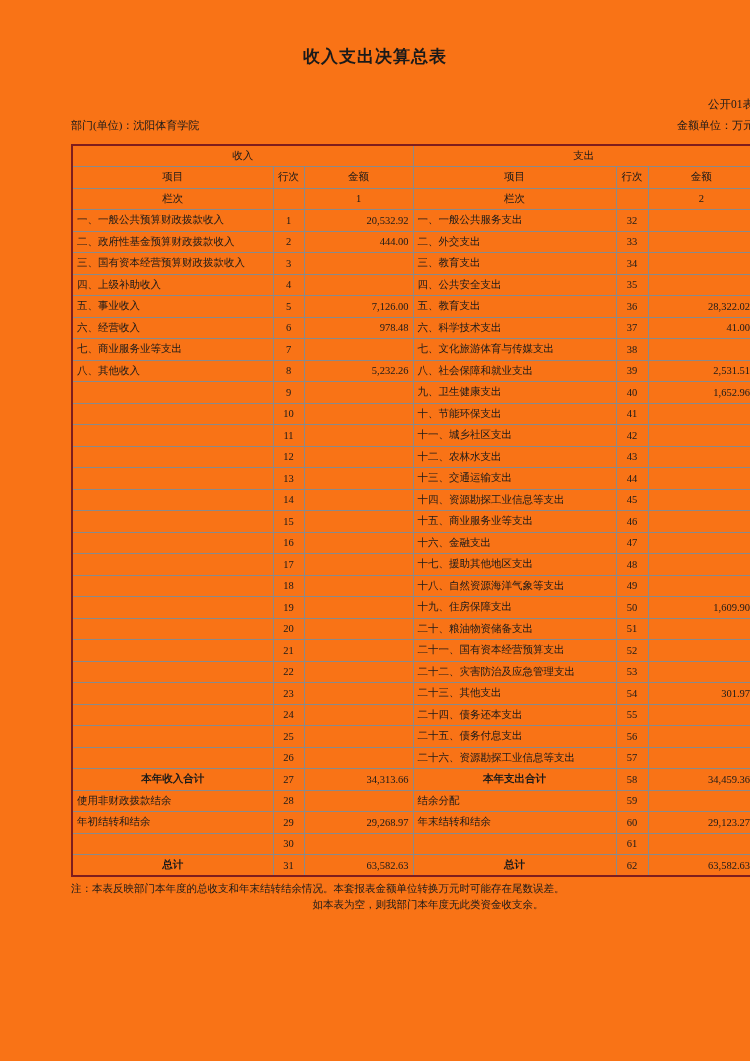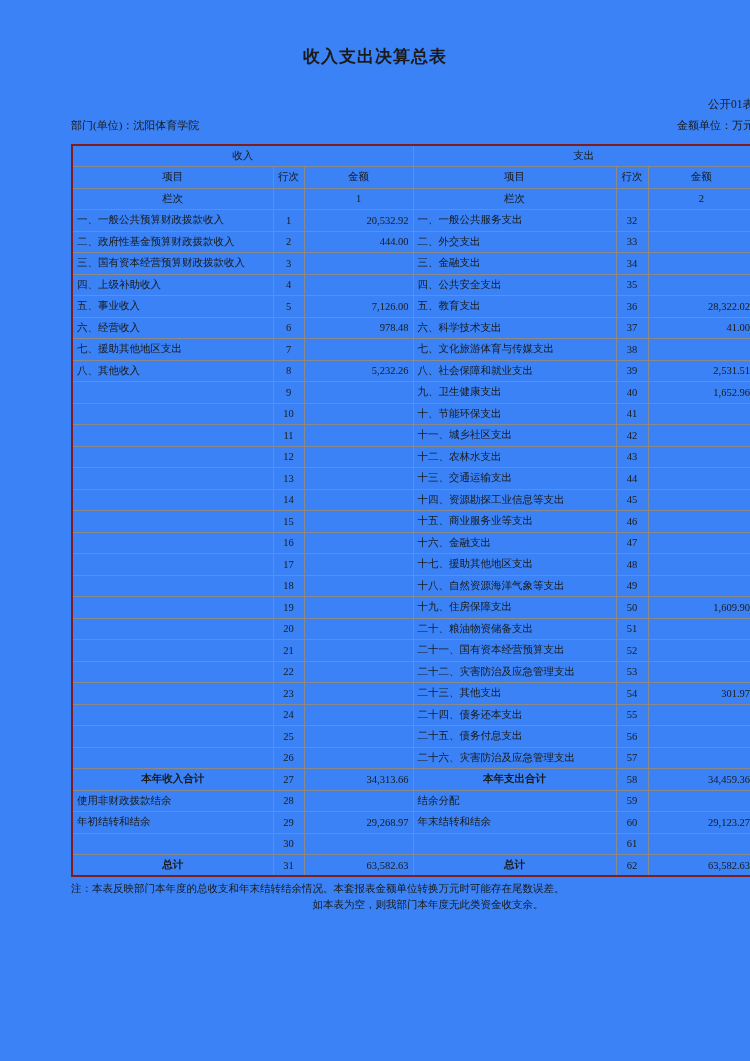--- a/index.html
+++ b/index.html
@@ -1,19 +1,19 @@
 <!DOCTYPE html>
 <html><head>
 <meta charset="utf-8">
 <style>
   html,body{margin:0;padding:0;background:#e8e8e8;}
   .page{
     position:relative;
     width:750px;height:1061px;
-    background:#3b82f6;
+    background:#f97316;
     margin:0 auto;
     font-family:"Liberation Serif","DejaVu Serif",serif;
     color:#1a1a1a;
     box-sizing:border-box;
     padding-top:46px;
   }
   .title{
     text-align:center;
     font-size:17px;
     font-weight:bold;
@@ -129,21 +129,21 @@
             <td class="line">2</td>
             <td class="amount">444.00</td>
             <td class="item">二、外交支出</td>
             <td class="line">33</td>
             <td class="amount"></td>
           </tr>
           <tr>
             <td class="item">三、国有资本经营预算财政拨款收入</td>
             <td class="line">3</td>
             <td class="amount"></td>
-            <td class="item">三、金融支出</td>
+            <td class="item">三、教育支出</td>
             <td class="line">34</td>
             <td class="amount"></td>
           </tr>
           <tr>
             <td class="item">四、上级补助收入</td>
             <td class="line">4</td>
             <td class="amount"></td>
             <td class="item">四、公共安全支出</td>
             <td class="line">35</td>
             <td class="amount"></td>
@@ -158,21 +158,21 @@
           </tr>
           <tr>
             <td class="item">六、经营收入</td>
             <td class="line">6</td>
             <td class="amount">978.48</td>
             <td class="item">六、科学技术支出</td>
             <td class="line">37</td>
             <td class="amount">41.00</td>
           </tr>
           <tr>
-            <td class="item">七、援助其他地区支出</td>
+            <td class="item">七、商业服务业等支出</td>
             <td class="line">7</td>
             <td class="amount"></td>
             <td class="item">七、文化旅游体育与传媒支出</td>
             <td class="line">38</td>
             <td class="amount"></td>
           </tr>
           <tr>
             <td class="item">八、其他收入</td>
             <td class="line">8</td>
             <td class="amount">5,232.26</td>
@@ -313,21 +313,21 @@
             <td class="line">25</td>
             <td class="amount"></td>
             <td class="item">二十五、债务付息支出</td>
             <td class="line">56</td>
             <td class="amount"></td>
           </tr>
           <tr>
             <td class="item"></td>
             <td class="line">26</td>
             <td class="amount"></td>
-            <td class="item">二十六、灾害防治及应急管理支出</td>
+            <td class="item">二十六、资源勘探工业信息等支出</td>
             <td class="line">57</td>
             <td class="amount"></td>
           </tr>
           <tr>
             <td class="item total">本年收入合计</td>
             <td class="line">27</td>
             <td class="amount">34,313.66</td>
             <td class="item total">本年支出合计</td>
             <td class="line">58</td>
             <td class="amount">34,459.36</td>

